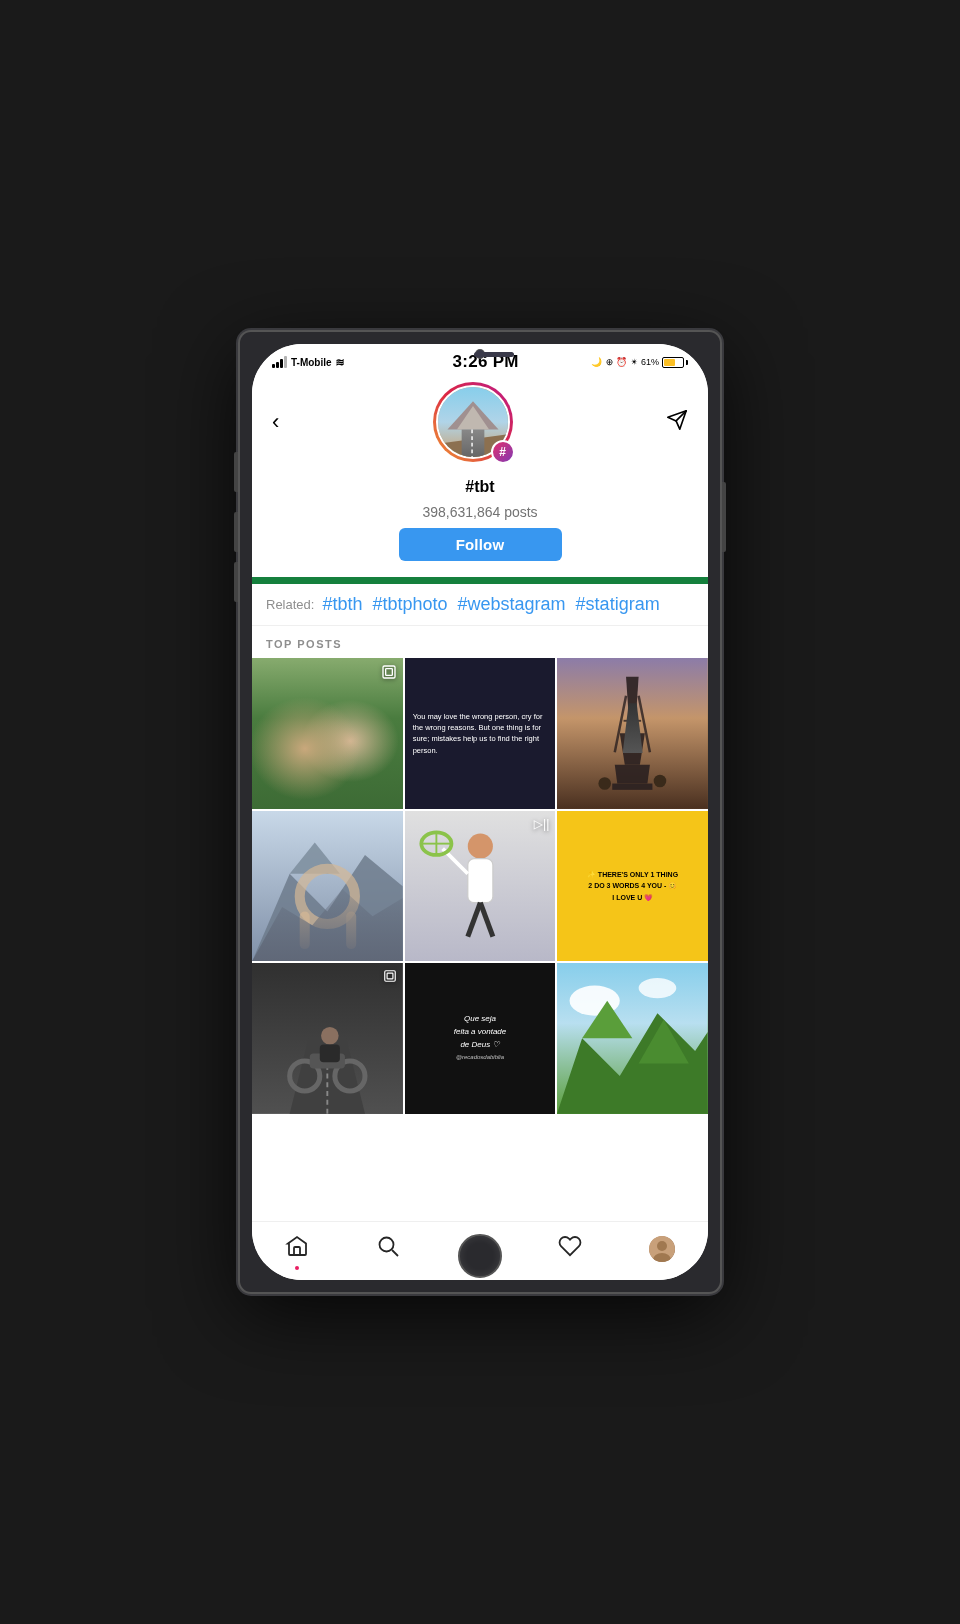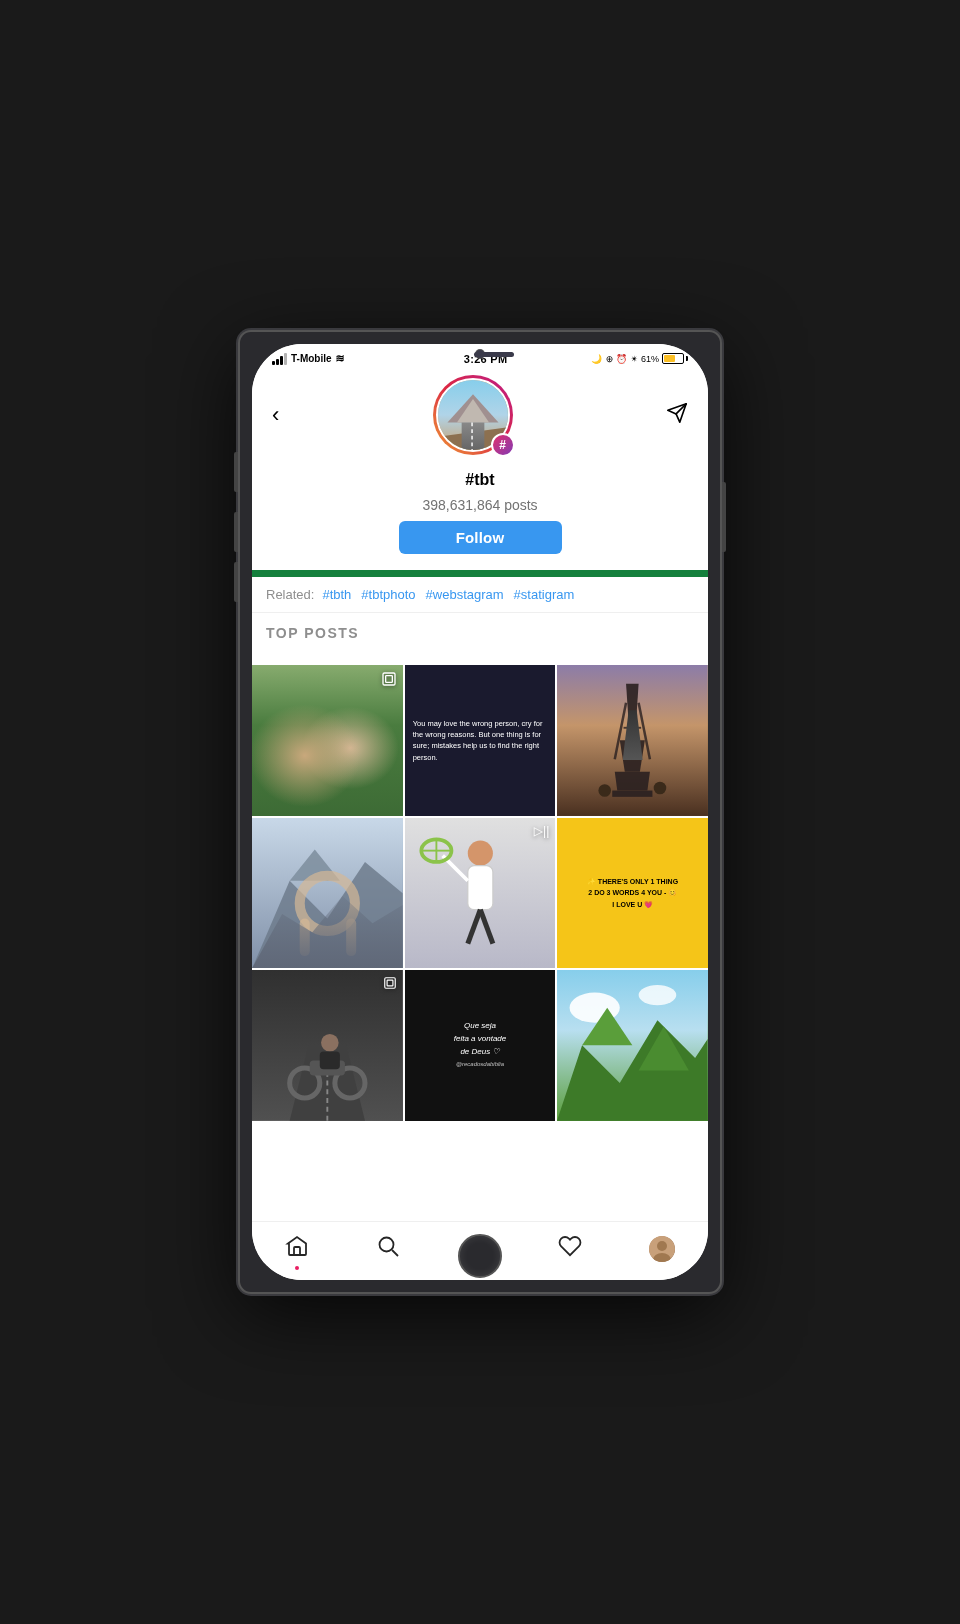--- a/index.html
+++ b/index.html
@@ -86,21 +86,21 @@
     .signal-bars span {
       background: #000;
       width: 3px;
       border-radius: 1px;
     }
     .signal-bars span:nth-child(1) { height: 4px; }
     .signal-bars span:nth-child(2) { height: 6px; }
     .signal-bars span:nth-child(3) { height: 9px; }
     .signal-bars span:nth-child(4) { height: 12px; opacity: 0.3; }
     .status-center {
-      font-size: 11px;
+      font-size: 17px;
       font-weight: 700;
       letter-spacing: 0.3px;
       margin-left: 35px;
     }
     .status-right {
       display: flex;
       align-items: center;
       gap: 3px;
       font-size: 9px;
     }
@@ -261,37 +261,37 @@
       color: #8e8e8e;
       white-space: nowrap;
     }
     .related-tags {
       display: flex;
       gap: 10px;
       align-items: center;
       overflow: hidden;
     }
     .related-tag {
-      font-size: 13px;
+      font-size: 18px;
       color: #3897f0;
       white-space: nowrap;
       cursor: pointer;
     }
 
     
     .divider {
       height: 1px;
       background: #efefef;
       margin: 0;
     }
 
     
     .top-posts-label {
-      padding: 12px 14px 24px;
-      font-size: 14px;
+      padding: 12px 14px 8px;
+      font-size: 11px;
       font-weight: 700;
       color: #8e8e8e;
       letter-spacing: 1.5px;
     }
 
     
     .posts-grid {
       display: grid;
       grid-template-columns: repeat(3, 1fr);
       gap: 2px;

